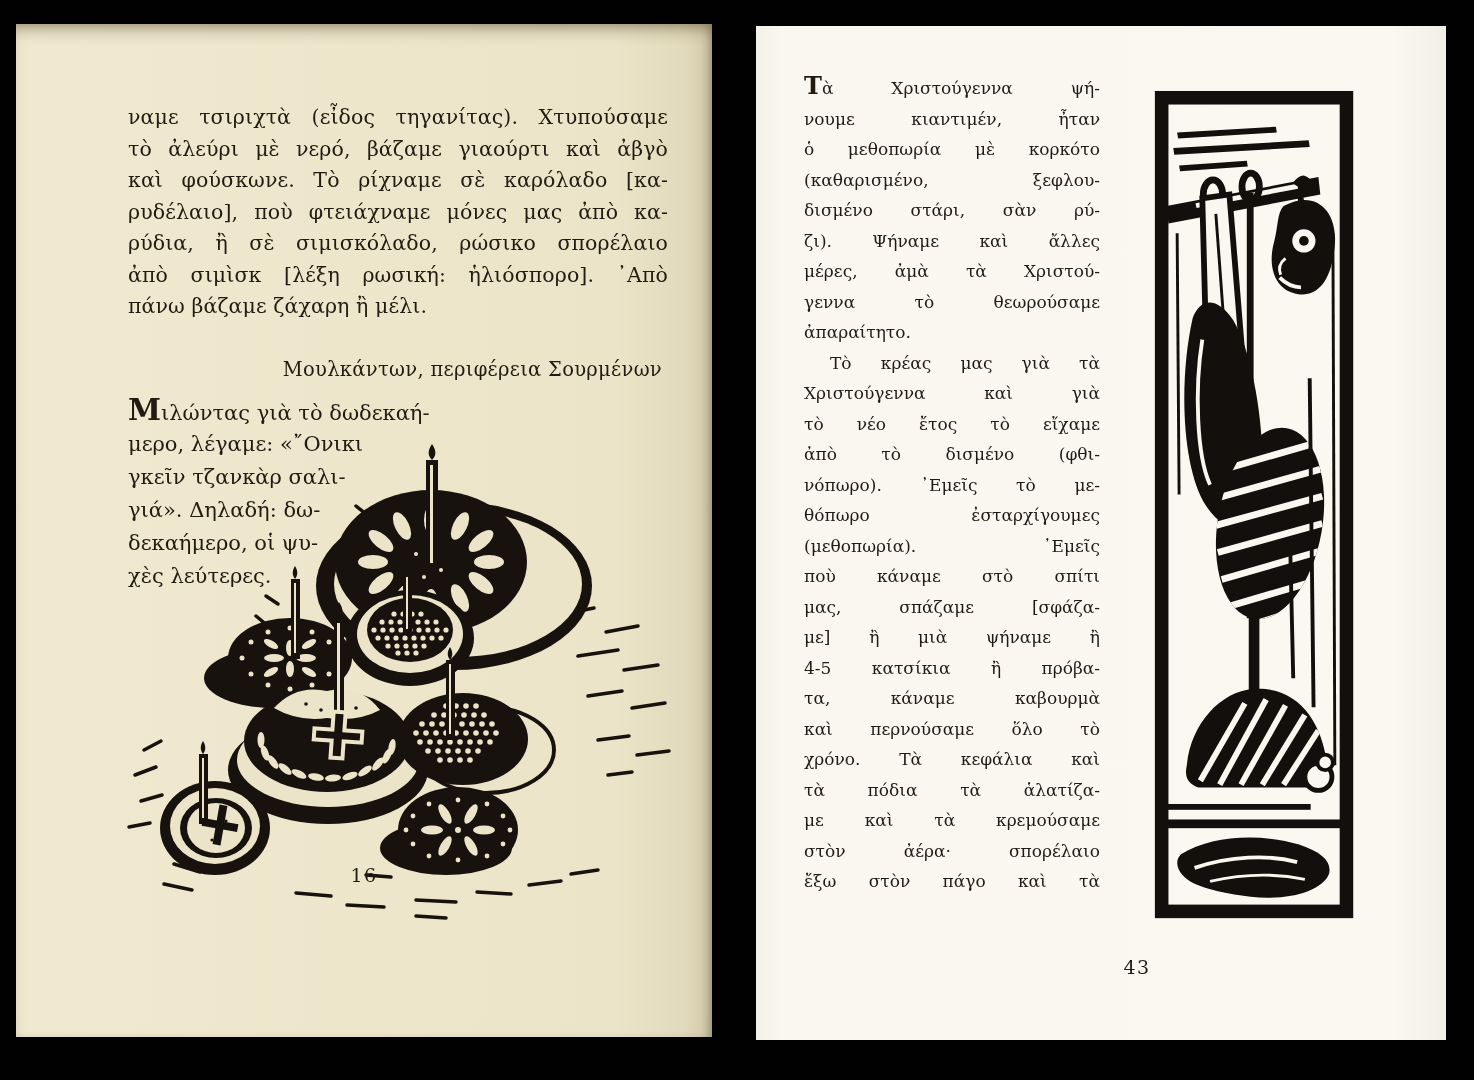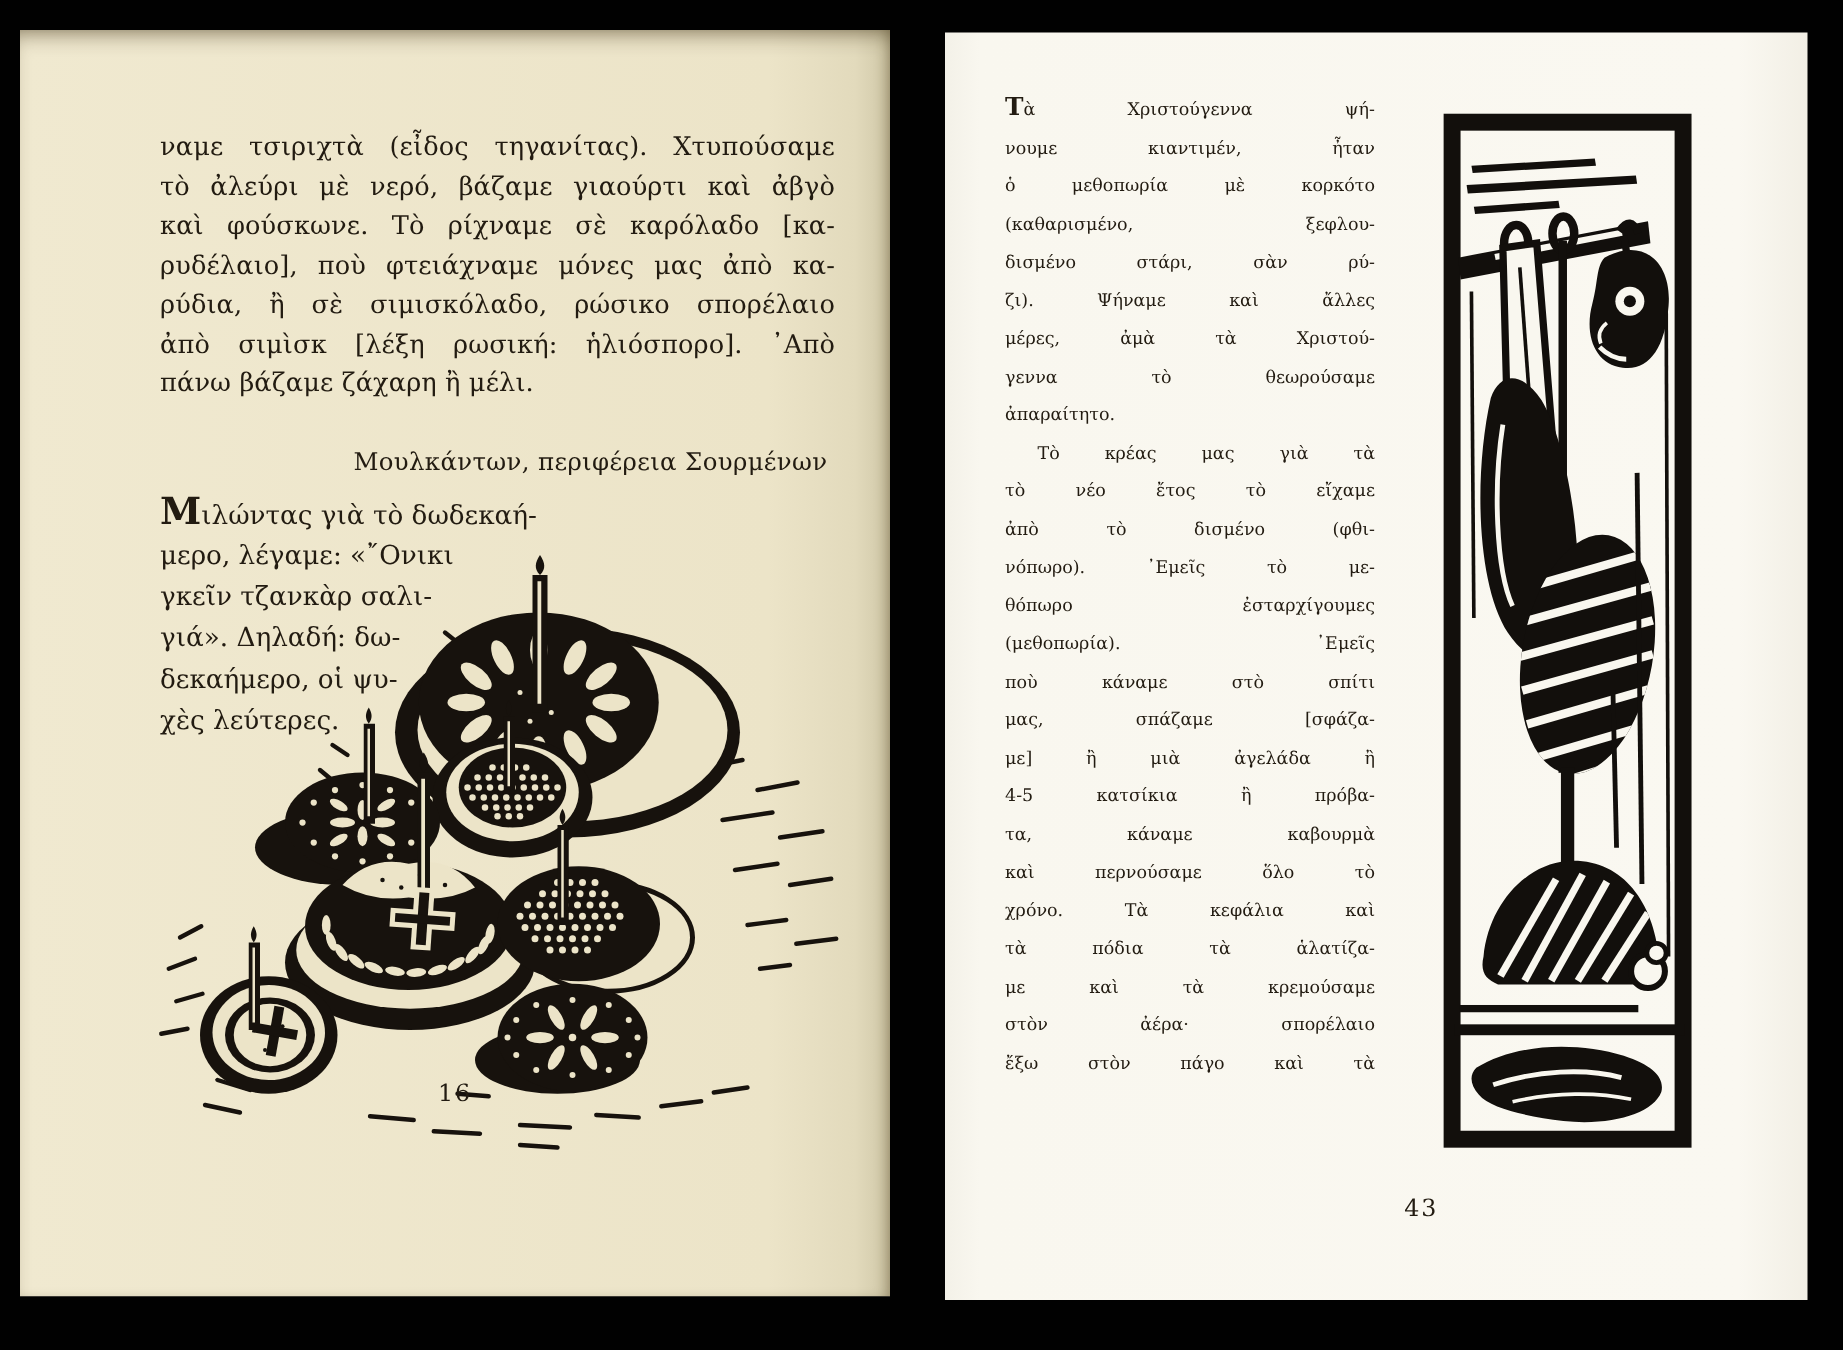--- a/index.html
+++ b/index.html
@@ -12,21 +12,21 @@
   #page-right{left:756px;top:26px;width:690px;height:1014px;
      background:linear-gradient(90deg,#f3f1e8 0%,#f9f7ef 4%,#faf8f1 92%,#f2efe5 100%);}
   .abs{position:absolute;}
   .just{text-align:justify;text-align-last:justify;}
   .block{position:absolute;}
   #lp-p1{left:112px;top:78px;width:540px;font-size:20.5px;line-height:31.5px;letter-spacing:.1px;}
   #lp-p1 .row{height:31.5px;overflow:hidden;}
   #lp-attr{left:112px;top:334px;width:534px;font-size:19.5px;text-align:right;letter-spacing:.3px;}
   #lp-p2{left:112px;top:371px;width:336px;font-size:21px;line-height:33px;}
   #lp-p2 .row{height:33px;overflow:hidden;}
-  #rp-p{left:48px;top:47px;width:296px;font-size:14px;line-height:30.5px;}
+  #rp-p{left:48px;top:47px;width:296px;font-size:17px;line-height:30.5px;}
   #rp-p .row{height:30.5px;overflow:hidden;}
   .dc{font-weight:700;font-size:1.42em;line-height:1;letter-spacing:0;}
   .pnum{position:absolute;width:100%;text-align:center;font-size:19px;letter-spacing:1.5px;}
   #lp-num{top:840px;}
   #rp-num{top:930px;padding-left:36px;}
   svg{display:block;}
   .noselect{user-select:none;}
 </style>
 </head>
 <body>
@@ -328,28 +328,29 @@
       <div class="row just"><span class="dc">Τ</span><span>ὰ Χριστούγεννα ψή-</span></div>
       <div class="row just">νουμε κιαντιμέν, ἦταν</div>
       <div class="row just">ὁ μεθοπωρία μὲ κορκότο</div>
       <div class="row just">(καθαρισμένο, ξεφλου-</div>
       <div class="row just">δισμένο στάρι, σὰν ρύ-</div>
       <div class="row just">ζι). Ψήναμε καὶ ἄλλες</div>
       <div class="row just">μέρες, ἀμὰ τὰ Χριστού-</div>
       <div class="row just">γεννα τὸ θεωρούσαμε</div>
       <div class="row">ἀπαραίτητο.</div>
       <div class="row just" style="padding-left:26px">Τὸ κρέας μας γιὰ τὰ</div>
+      <div class="row just">Χριστούγεννα καὶ γιὰ</div>
       <div class="row just">τὸ νέο ἔτος τὸ εἴχαμε</div>
       <div class="row just">ἀπὸ τὸ δισμένο (φθι-</div>
       <div class="row just">νόπωρο). ᾿Εμεῖς τὸ με-</div>
       <div class="row just">θόπωρο ἐσταρχίγουμες</div>
       <div class="row just">(μεθοπωρία).   ᾿Εμεῖς</div>
       <div class="row just">ποὺ κάναμε στὸ σπίτι</div>
       <div class="row just">μας, σπάζαμε [σφάζα-</div>
-      <div class="row just">με] ἢ μιὰ ἀγελάδα ἢ</div>
+      <div class="row just">με] ἢ μιὰ ψήναμε ἢ</div>
       <div class="row just">4-5 κατσίκια ἢ πρόβα-</div>
       <div class="row just">τα, κάναμε καβουρμὰ</div>
       <div class="row just">καὶ περνούσαμε ὅλο τὸ</div>
       <div class="row just">χρόνο. Τὰ κεφάλια καὶ</div>
       <div class="row just">τὰ πόδια τὰ ἁλατίζα-</div>
       <div class="row just">με καὶ τὰ κρεμούσαμε</div>
       <div class="row just">στὸν ἀέρα· σπορέλαιο</div>
       <div class="row just">ἔξω στὸν πάγο καὶ τὰ</div>
     </div>
 

